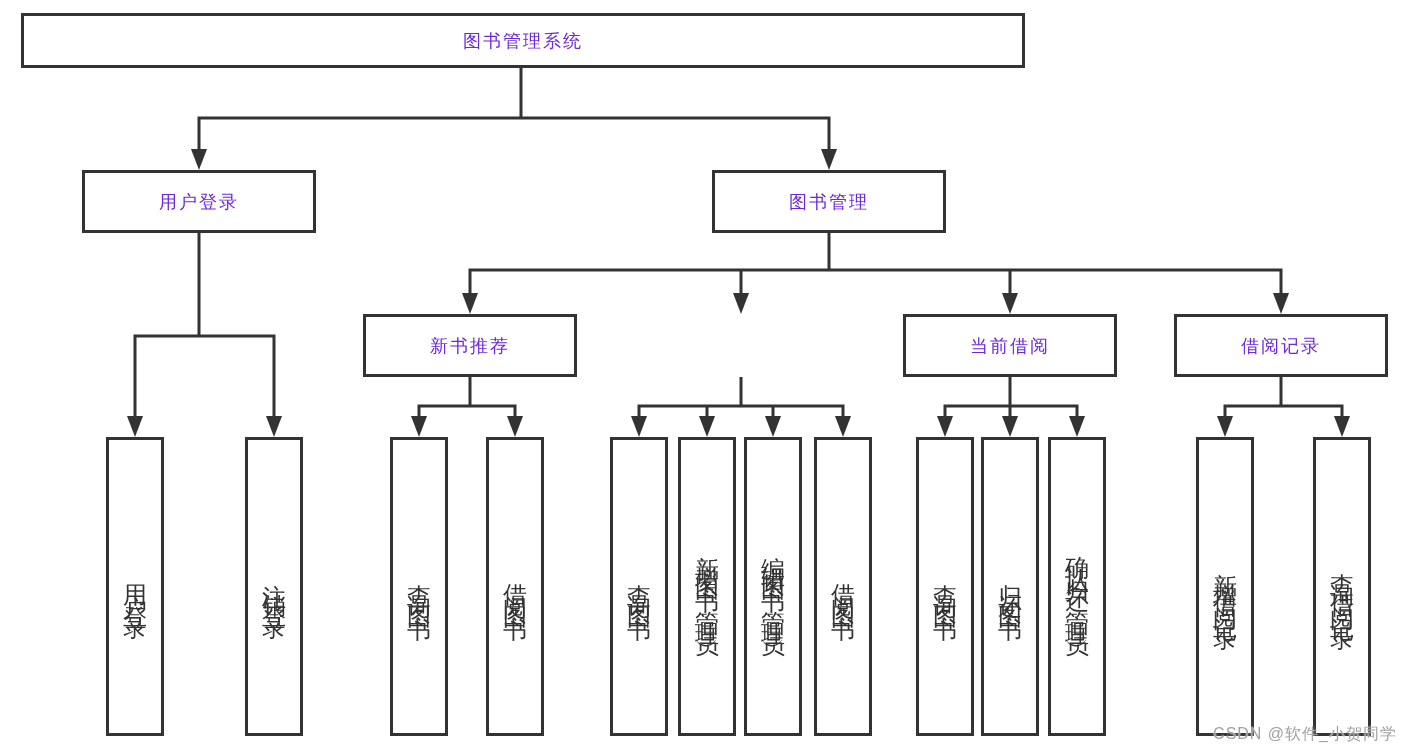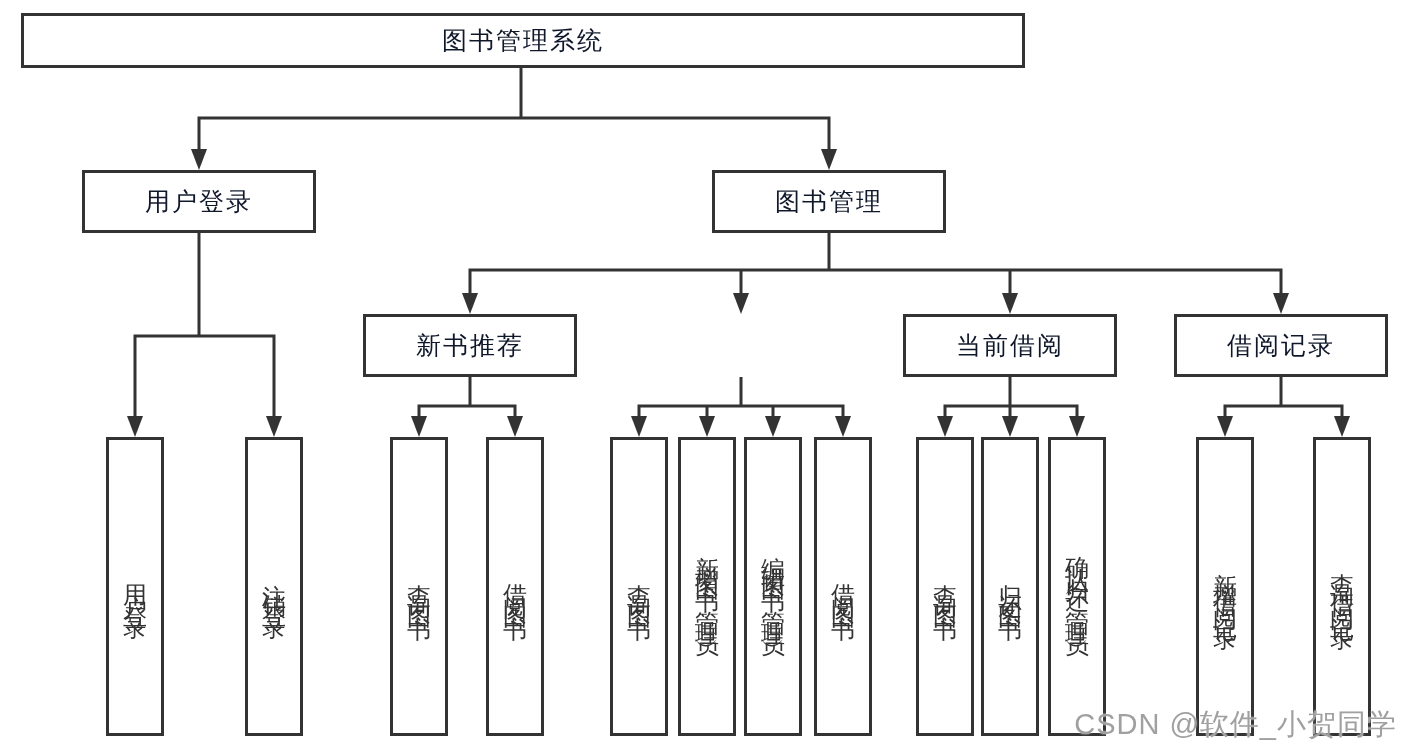--- a/index.html
+++ b/index.html
@@ -27,23 +27,23 @@
     box-sizing: border-box;
     border: 3px solid #333333;
     background: #ffffff;
     display: flex;
     align-items: center;
     justify-content: center;
     z-index: 2;
     color: #333333;
   }
   .h-label {
-    font-size: 25px;
+    font-size: 18px;
     letter-spacing: 2px;
-    color: #0f172a;
+    color: #6d28d9;
     white-space: nowrap;
     font-family: Liberation Serif, serif;
   }
   .leaf {
     top: 437px;
     width: 58px;
     height: 299px;
   }
   .v-label {
     writing-mode: vertical-rl;
@@ -51,21 +51,21 @@
     font-size: 24px;
     letter-spacing: 11px;
     color: #333333;
     line-height: 1;
     white-space: nowrap;
   }
   #watermark {
     position: absolute;
     right: 8px;
     bottom: 2px;
-    font-size: 29px;
+    font-size: 16px;
     letter-spacing: 1px;
     color: #a0a0a0;
     z-index: 5;
     white-space: nowrap;
     text-shadow: 0 0 2px #ffffff;
   }
 </style>
 </head>
 <body>
 

